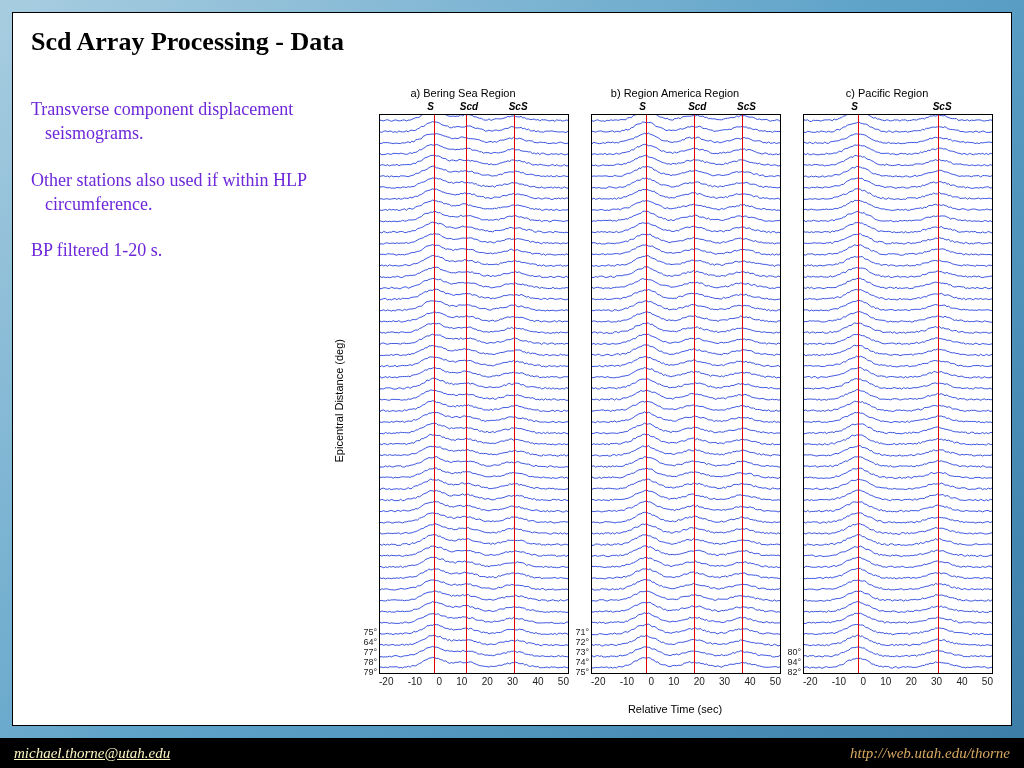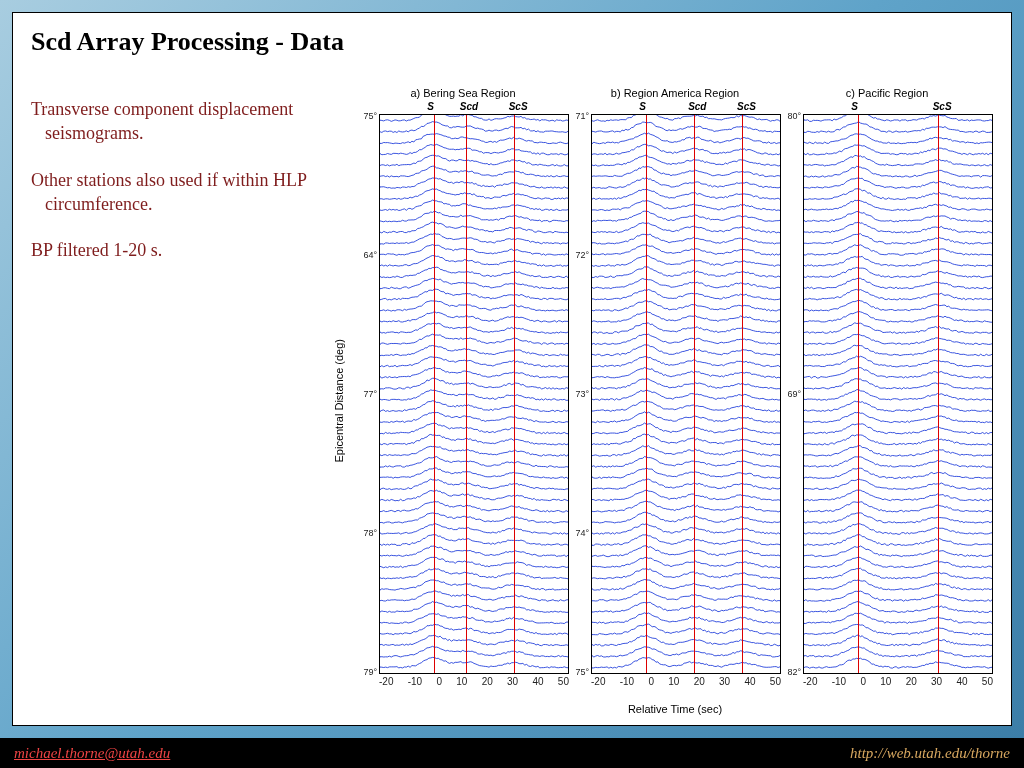--- a/index.html
+++ b/index.html
@@ -42,21 +42,21 @@
   .content-row {
     display: flex;
     flex: 1;
     gap: 10px;
     min-height: 0;
   }
   .bullets {
     width: 290px;
     padding-top: 10px;
     font-size: 18px;
-    color: #7f1d1d;
+    color: #6d28d9;
     line-height: 1.35;
   }
   .bullets p {
     margin: 0 0 22px 0;
     padding-left: 14px;
     text-indent: -14px;
   }
   .figure-area {
     flex: 1;
     display: flex;
@@ -84,21 +84,21 @@
   }
   .panel-body {
     flex: 1;
     display: flex;
     min-height: 0;
   }
   .yticks {
     width: 20px;
     display: flex;
     flex-direction: column;
-    justify-content: space-between;
+    justify-content: flex-end;
     font-size: 9px;
     font-family: Arial, sans-serif;
     text-align: right;
     color: #222;
     padding: 10px 2px 10px 0;
   }
   .plot-col {
     flex: 1;
     display: flex;
     flex-direction: column;
@@ -152,21 +152,21 @@
     background: #000;
     display: flex;
     justify-content: space-between;
     align-items: center;
     padding: 0 14px;
     font-family: Georgia, serif;
     font-size: 15px;
     font-style: italic;
   }
   .footer-left {
-    color: #ef4444;
+    color: #fef9c3;
     text-decoration: underline;
   }
   .footer-right {
     color: #d8a860;
   }
   .redline {
     position: absolute;
     top: 0;
     bottom: 0;
     width: 1px;
@@ -351,21 +351,21 @@
                       <div>50</div>
                     </div>
                   </div>
                 </div>
               </div>
               <div class="panel">
                 <div class="panel-title">c) Pacific Region</div>
                 <div class="panel-body">
                   <div class="yticks">
                     <div>80°</div>
-                    <div>69°</div>
+                    <div>94°</div>
                     <div>82°</div>
                   </div>
                   <div class="plot-col">
                     <div class="phase-row" style="position: relative; height: 12px;">
                       <span style="position: absolute; left: calc(28.5714% - 6px);">S</span>
                       <span style="position: absolute; left: calc(71.4286% - 6px);">ScS</span>
                     </div>
                     <div class="plot-box"><div class="redline" style="left: 71.4286%;"></div><div class="redline" style="left: 28.5714%;"></div><svg width="100%" height="100%" viewBox="0 0 200 500" preserveAspectRatio="none">
                         <path d="M 0 5.0 L 0 4.3 L 2 4.7 L 4 4.3 L 6 5.7 L 8 5.7 L 10 4.7 L 12 4.9 L 14 4.8 L 16 5.0 L 18 5.5 L 20 4.8 L 22 4.4 L 24 4.4 L 26 4.3 L 28 4.3 L 30 5.2 L 32 3.6 L 34 4.4 L 36 3.7 L 38 2.8 L 40 2.3 L 42 1.0 L 44 0.7 L 46 -0.7 L 48 -0.9 L 50 -1.2 L 52 -2.1 L 54 -3.6 L 56 -2.9 L 58 -4.0 L 60 -2.9 L 62 -2.9 L 64 -1.7 L 66 -1.4 L 68 -0.3 L 70 0.7 L 72 1.8 L 74 2.8 L 76 2.3 L 78 3.6 L 80 3.6 L 82 4.3 L 84 4.7 L 86 5.2 L 88 4.3 L 90 4.7 L 92 5.4 L 94 5.0 L 96 4.4 L 98 4.5 L 100 4.4 L 102 5.5 L 104 4.4 L 106 4.5 L 108 4.3 L 110 5.3 L 112 4.9 L 114 4.8 L 116 4.2 L 118 4.3 L 120 4.6 L 122 3.6 L 124 3.4 L 126 3.0 L 128 3.6 L 130 2.3 L 132 2.3 L 134 0.8 L 136 1.1 L 138 0.5 L 140 1.0 L 142 0.4 L 144 0.2 L 146 0.5 L 148 0.8 L 150 0.4 L 152 1.8 L 154 2.3 L 156 3.0 L 158 3.3 L 160 3.3 L 162 3.1 L 164 4.8 L 166 4.7 L 168 4.2 L 170 4.9 L 172 4.8 L 174 4.3 L 176 5.4 L 178 4.5 L 180 4.9 L 182 4.7 L 184 4.4 L 186 4.4 L 188 4.5 L 190 5.2 L 192 5.4 L 194 5.0 L 196 5.0 L 198 4.3 L 200 4.8" stroke="#1030d8" stroke-width="0.8" fill="none"></path>
                         <path d="M 0 15.0 L 0 15.6 L 2 15.6 L 4 14.6 L 6 14.8 L 8 15.4 L 10 15.5 L 12 15.6 L 14 14.8 L 16 15.5 L 18 14.3 L 20 14.7 L 22 14.9 L 24 15.4 L 26 14.5 L 28 15.2 L 30 15.2 L 32 14.9 L 34 13.3 L 36 12.9 L 38 13.4 L 40 12.0 L 42 10.8 L 44 10.6 L 46 9.2 L 48 8.6 L 50 8.3 L 52 7.8 L 54 7.4 L 56 7.1 L 58 6.0 L 60 7.2 L 62 7.7 L 64 8.1 L 66 8.1 L 68 9.0 L 70 10.7 L 72 10.9 L 74 11.8 L 76 12.8 L 78 12.7 L 80 13.4 L 82 14.7 L 84 14.6 L 86 14.8 L 88 15.5 L 90 14.3 L 92 14.6 L 94 15.6 L 96 15.1 L 98 14.3 L 100 15.1 L 102 15.3 L 104 14.9 L 106 15.0 L 108 14.5 L 110 15.4 L 112 15.0 L 114 14.7 L 116 14.3 L 118 14.0 L 120 14.2 L 122 13.9 L 124 14.3 L 126 12.6 L 128 13.5 L 130 11.9 L 132 12.0 L 134 11.6 L 136 10.9 L 138 10.9 L 140 11.0 L 142 10.6 L 144 10.6 L 146 10.7 L 148 11.3 L 150 10.4 L 152 11.6 L 154 12.6 L 156 12.9 L 158 13.1 L 160 13.2 L 162 13.6 L 164 13.5 L 166 14.8 L 168 14.7 L 170 15.0 L 172 15.5 L 174 15.2 L 176 14.9 L 178 15.0 L 180 15.5 L 182 14.5 L 184 14.6 L 186 15.6 L 188 15.1 L 190 14.4 L 192 14.7 L 194 15.6 L 196 15.6 L 198 15.5 L 200 15.0" stroke="#1030d8" stroke-width="0.8" fill="none"></path>

